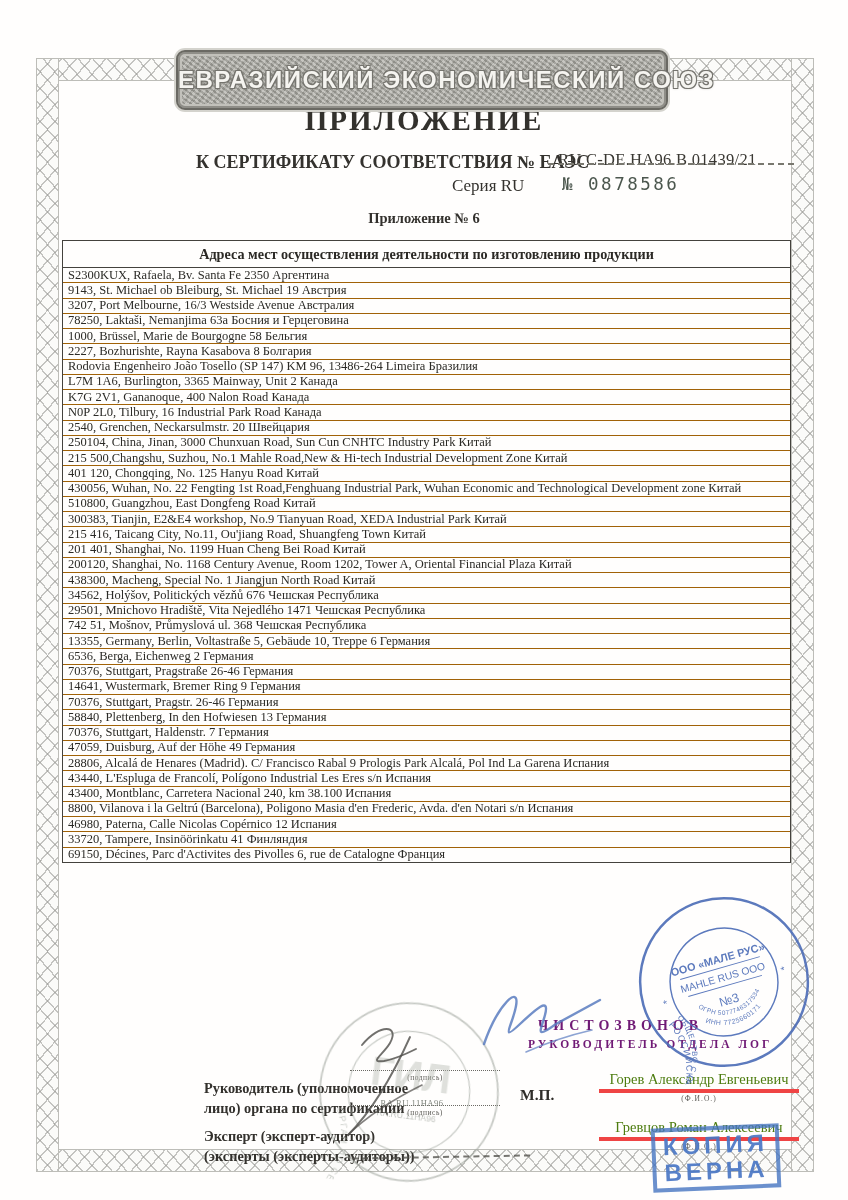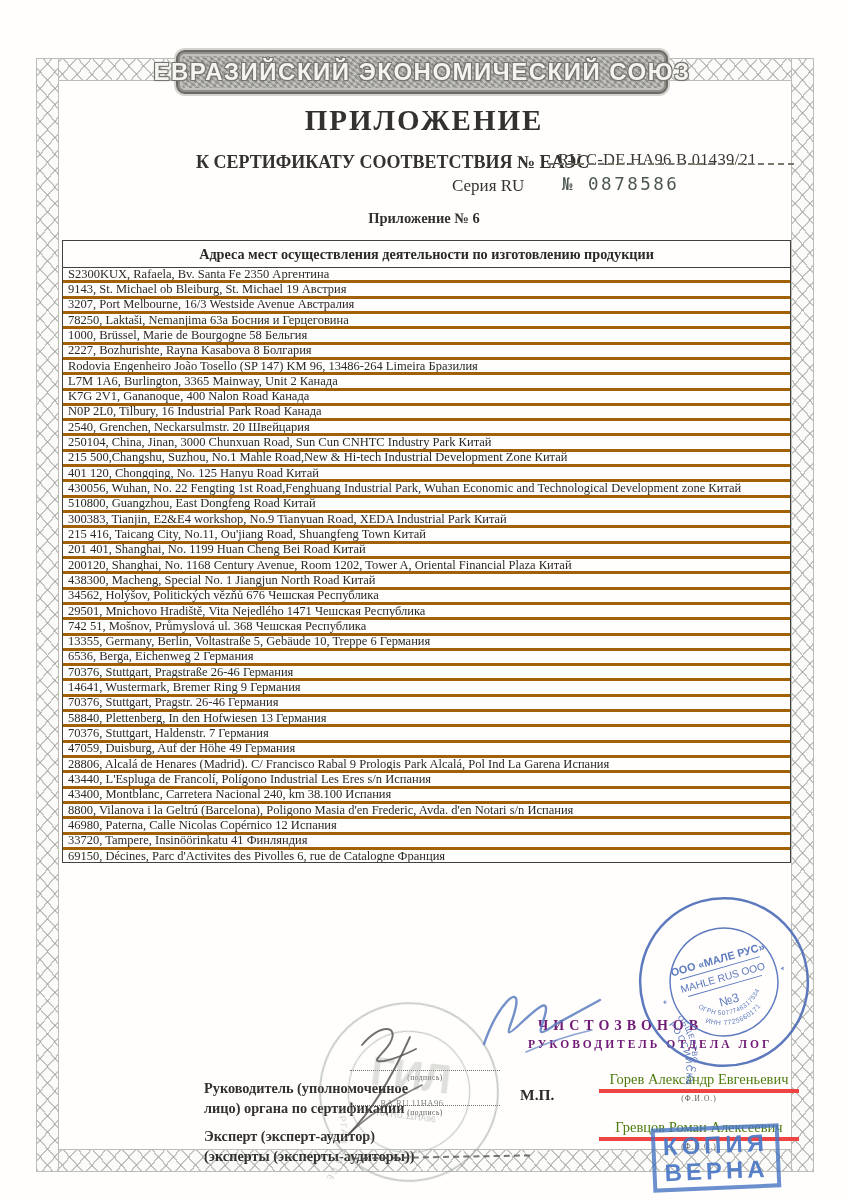--- a/index.html
+++ b/index.html
@@ -12,22 +12,22 @@
     background-image:
       repeating-linear-gradient(48deg, rgba(150,150,146,.55) 0 1.4px, transparent 1.4px 11px),
       repeating-linear-gradient(-48deg, rgba(150,150,146,.55) 0 1.4px, transparent 1.4px 11px);
     border:1px solid #bdbdb8; }
   .band-top    { left:36px; top:58px;   width:778px; height:23px; }
   .band-bottom { left:36px; top:1149px; width:778px; height:23px; }
   .band-left   { left:36px; top:58px;   width:23px;  height:1114px; }
   .band-right  { left:791px; top:58px;  width:23px;  height:1114px; }
 
   
-  .banner { position:absolute; left:176px; top:50px; width:492px; height:44px; z-index:4;
-    display:flex; align-items:center; justify-content:center;
+  .banner { position:absolute; left:176px; top:50px; width:492px; height:60px; z-index:4;
+    display:flex; align-items:center; justify-content:flex-start;
     background-color:#adaca5;
     background-image:
       repeating-linear-gradient(37deg, rgba(255,255,255,.20) 0 2px, rgba(0,0,0,.10) 2px 4px),
       repeating-linear-gradient(-53deg, rgba(255,255,255,.14) 0 3px, rgba(0,0,0,.08) 3px 6px);
     border:2px solid #6a6963; border-radius:9px;
     box-shadow: 0 0 0 2px #d4d3cd, inset 0 0 0 2px #8f8e88, inset 0 0 0 4px #c2c1bb; }
   .banner span { font-family:"Liberation Sans", sans-serif; font-weight:bold; font-size:24px;
     letter-spacing:1.5px; white-space:nowrap; color:#f5f4f0;
     text-shadow:-1px -1px 0 #75746e, 1px -1px 0 #75746e, -1px 1px 0 #75746e, 1px 1px 0 #75746e, 0 0 3px rgba(60,60,55,.55); }
 
@@ -45,21 +45,21 @@
     font-weight:bold; font-size:14.5px; color:#33312d; }
 
   
   .addr-table { position:absolute; left:62px; top:240px; width:729px; height:623px;
     border:1.6px solid #44423d; display:flex; flex-direction:column; z-index:1; }
   .thead { flex:0 0 27px; display:flex; align-items:center; justify-content:center;
     font-weight:bold; font-size:14.2px; color:#2b2925; border-bottom:1.4px solid #44423d; }
   .tbody { flex:1 1 auto; display:flex; flex-direction:column; }
   .trow { flex:1 1 0; display:flex; align-items:center; padding-left:5px;
     font-size:12.5px; color:#2b2a26; white-space:nowrap; overflow:hidden;
-    border-bottom:3px solid #a16207; }
+    border-bottom:1px solid #a16207; }
   .trow:last-child { border-bottom:none; }
 
   
   .sig-label { position:absolute; font-weight:bold; font-size:14.3px; line-height:20px; color:#33312d; }
   .lbl1 { left:204px; top:1078px; width:218px; }
   .lbl2 { left:204px; top:1126px; width:228px; }
   .dotline { position:absolute; border-bottom:1.6px dotted #6b6a64; height:0; }
   .dl1 { left:350px; top:1070px; width:150px; }
   .dl2 { left:350px; top:1105px; width:150px; }
   .tiny-cap { position:absolute; font-size:7.5px; letter-spacing:.5px; color:#5a5954; text-align:center; }

